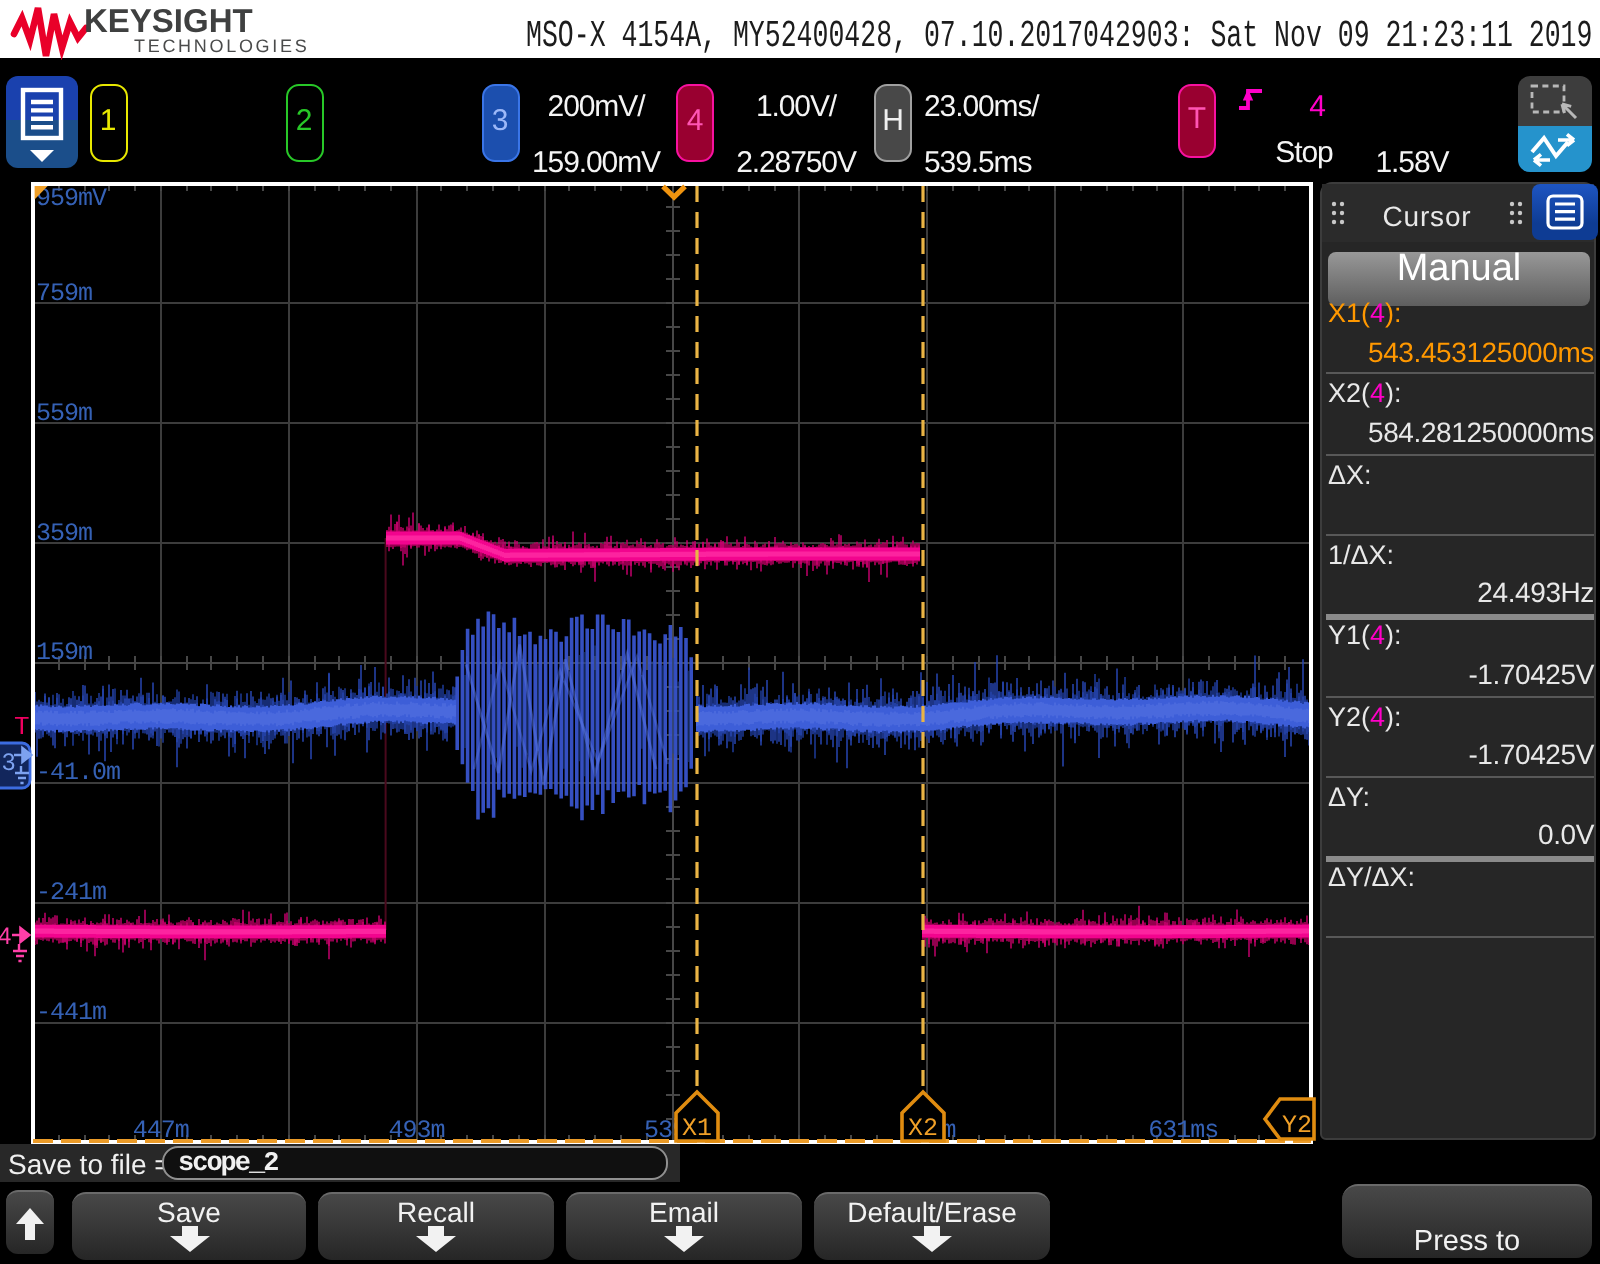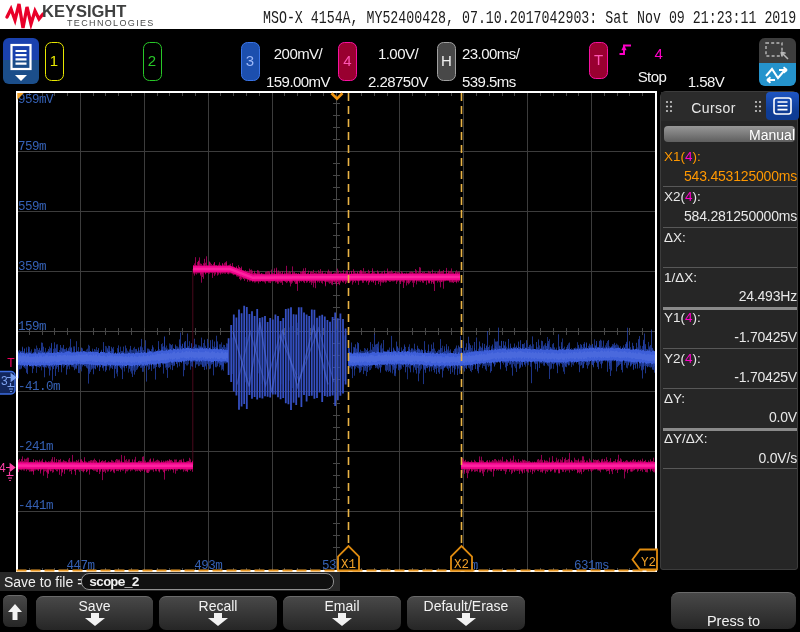--- a/index.html
+++ b/index.html
@@ -23,23 +23,23 @@
 #cyanbtn { position:absolute; left:759px; top:63px; width:37px; height:23px;
   border-radius:0 0 6px 6px; background:#2593cc; }
 #plot { position:absolute; left:0; top:88px; }
 #rpanel { position:absolute; left:660px; top:91px; width:138px; height:479px;
   background:#262626; border:1px solid #3c3c3c; border-radius:6px 6px 3px 3px; }
 #rphead { position:absolute; left:0; top:0; width:136px; height:29px; background:#2b2b2b; }
 #rptitle { position:absolute; left:0; top:8px; width:105px; text-align:center;
   color:#e8e8e8; font-size:14px; letter-spacing:0.4px; }
 #rpbluebtn { position:absolute; left:105px; top:0px; width:33px; height:28px;
   background:linear-gradient(#1e55c2, #0e3c94 70%); border-radius:4px; }
-#manualbtn { position:absolute; left:3px; top:34px; width:131px; height:16px; border-radius:4px;
-  background:linear-gradient(#989898, #5e5e5e); color:#fff; font-size:14px;
-  text-align:right; line-height:18px; }
+#manualbtn { position:absolute; left:3px; top:34px; width:131px; height:27px; border-radius:4px;
+  background:linear-gradient(#989898, #5e5e5e); color:#fff; font-size:19px;
+  text-align:center; line-height:18px; }
 .crow { position:absolute; left:3px; width:133px; height:34px; color:#e8e8e8; }
 .crow .clab { font-size:13.5px; }
 .crow .cval { font-size:14px; text-align:right; margin-top:3.5px; letter-spacing:-0.2px; }
 .crow.orange { color:#ff9800; }
 .crow i { font-style:normal; color:#ff00c8; }
 .csep { position:absolute; left:2px; width:134px; height:1px; background:#585858; }
 .csep2 { position:absolute; left:2px; width:134px; height:2.5px; background:#8a8a8a; }
 #savebar { position:absolute; left:0; top:572px; width:340px; height:19px; background:#282828; }
 #savelab { position:absolute; left:4px; top:2px; color:#f0f0f0; font-size:14px; }
 #savebox { position:absolute; left:81px; top:1px; width:253px; height:16.5px;
@@ -458,21 +458,20 @@
         <div class="cval">-1.70425V</div>
       </div>
       <div class="csep" style="top:295.8px"></div>
       <div class="crow " style="top:298.8px">
         <div class="clab">ΔY:</div>
         <div class="cval">0.0V</div>
       </div>
       <div class="csep2" style="top:336.1px"></div>
       <div class="crow " style="top:339.1px">
         <div class="clab">ΔY/ΔX:</div>
-        <div class="cval">0.0V/s</div>
       </div>
       <div class="csep" style="top:376.4px"></div>
 </div>
 <div id="savebar">
       <div id="savelab">Save to file =</div>
   <div id="savebox">
         <div id="savetxt">scope_2</div>
       </div>
 </div>
 <div id="upbtn"><svg width="24" height="32" viewBox="0 0 24 32">

